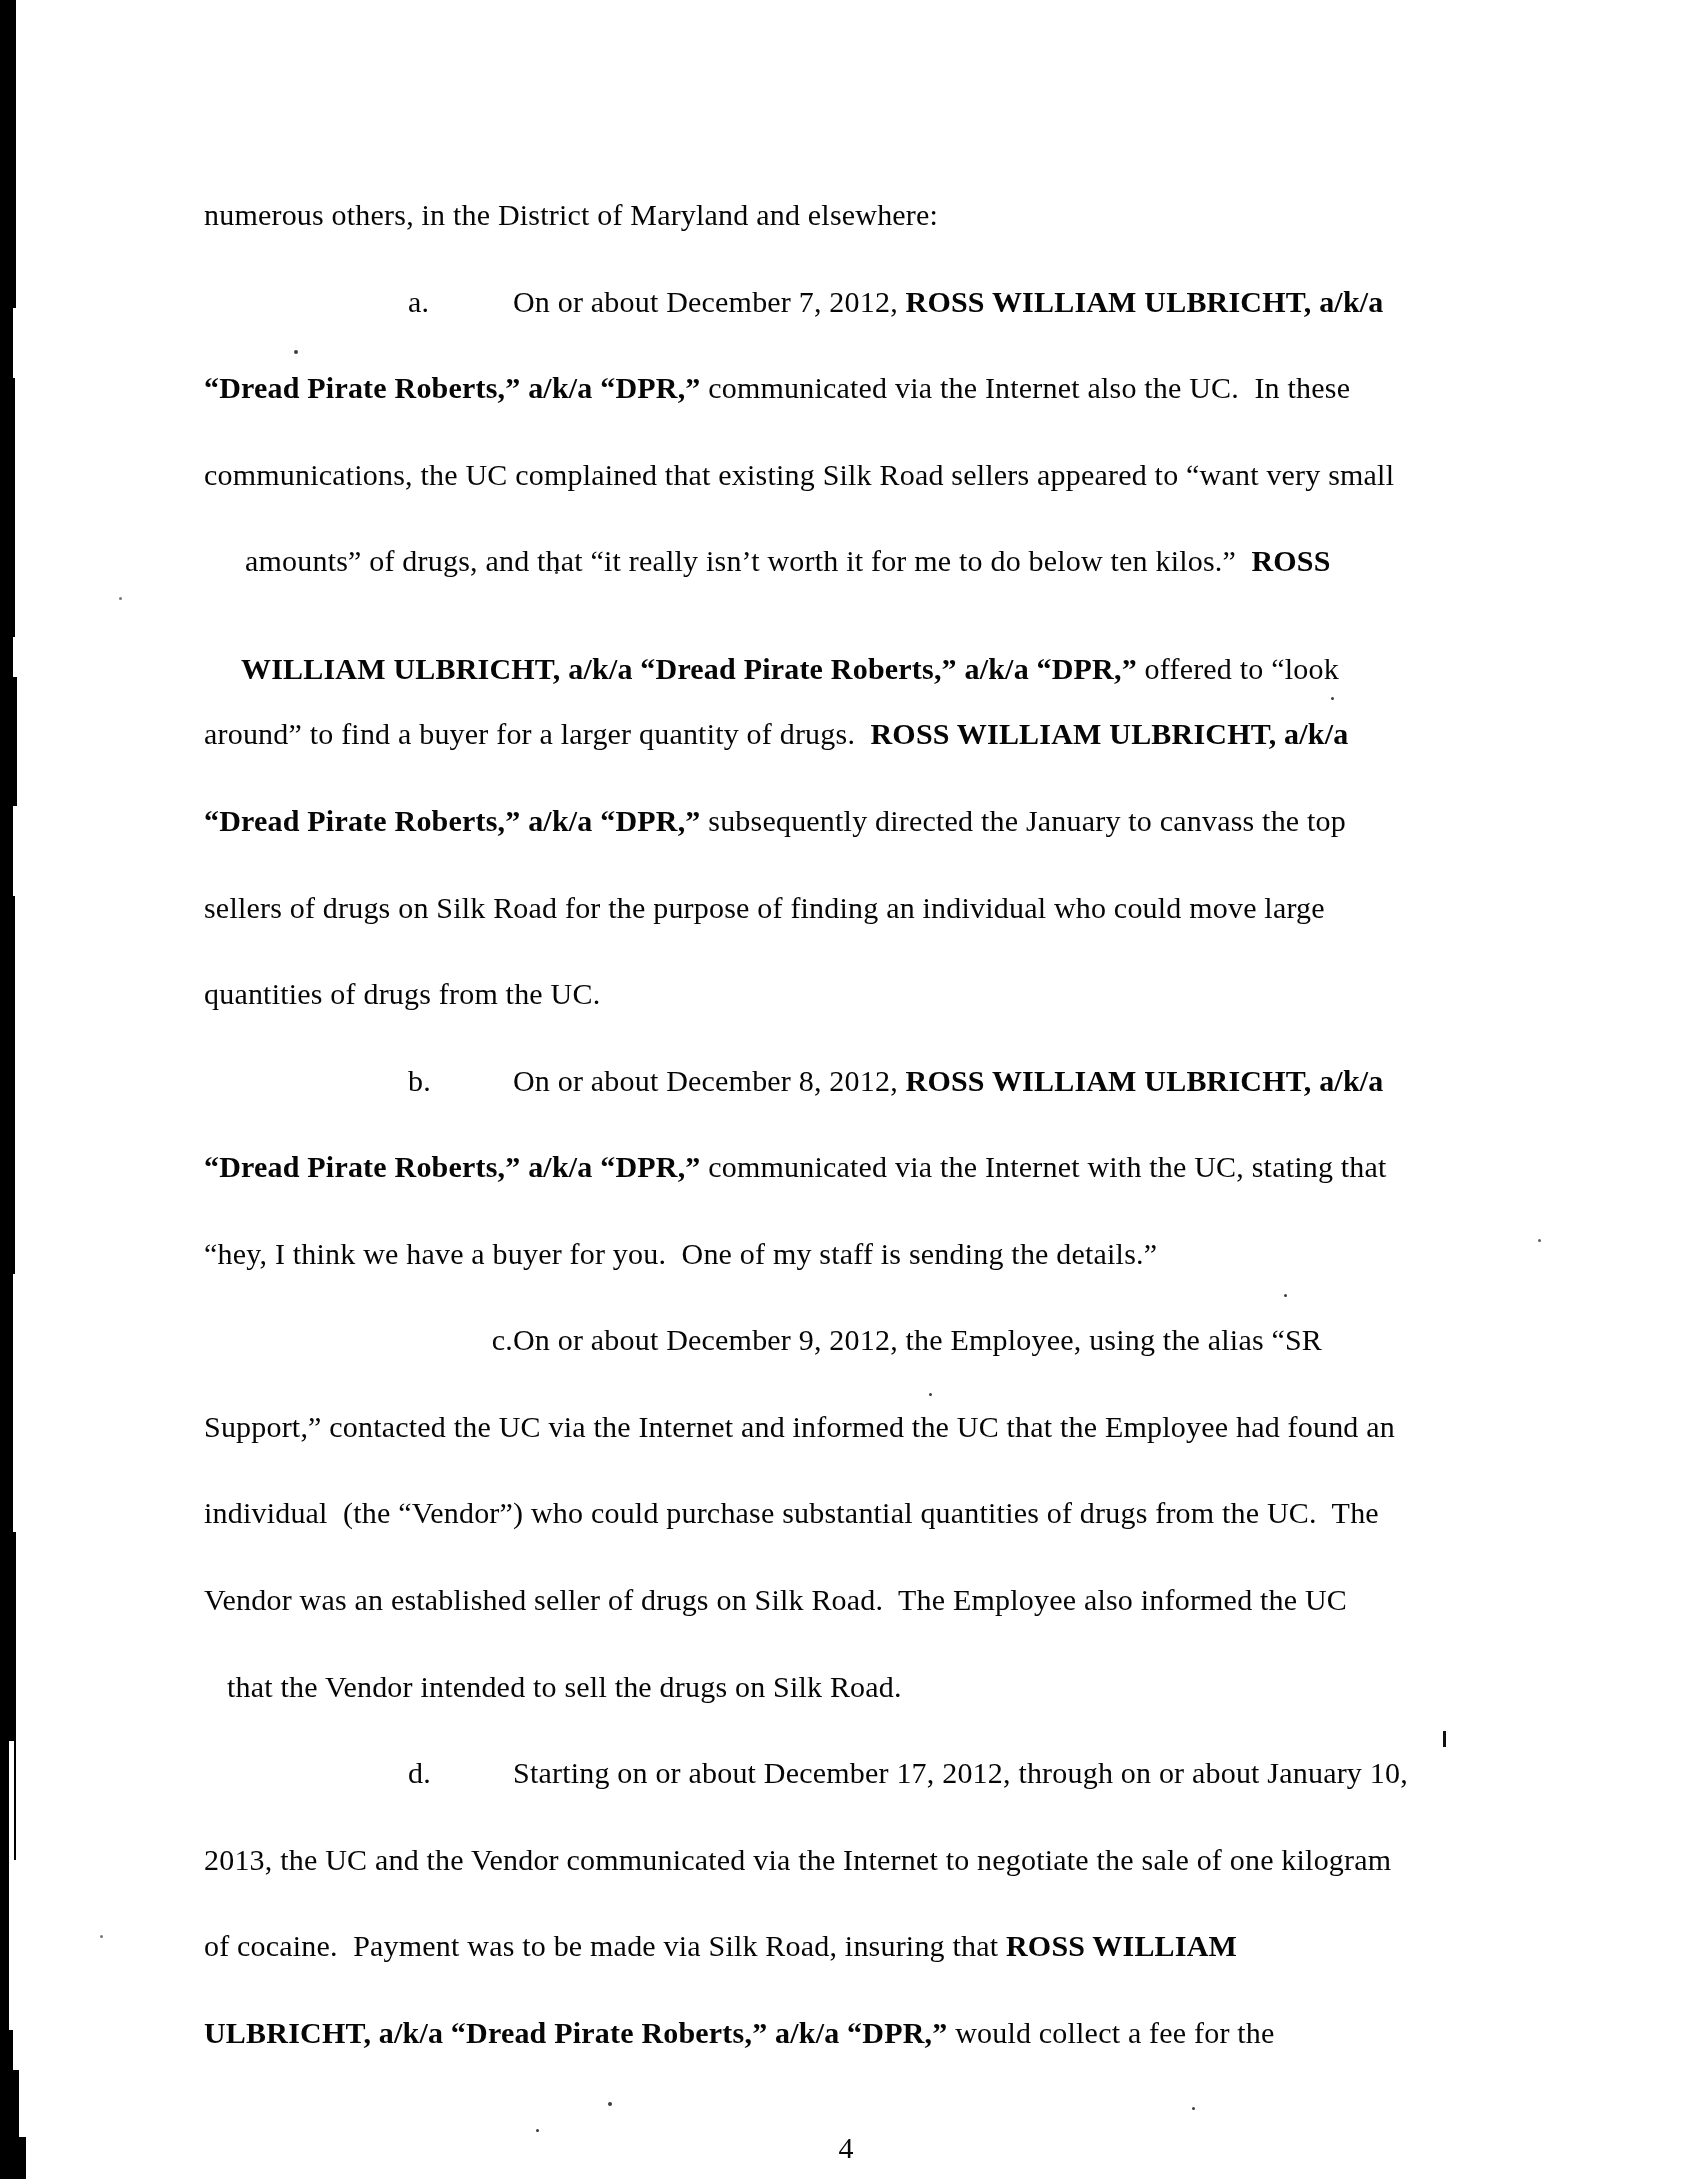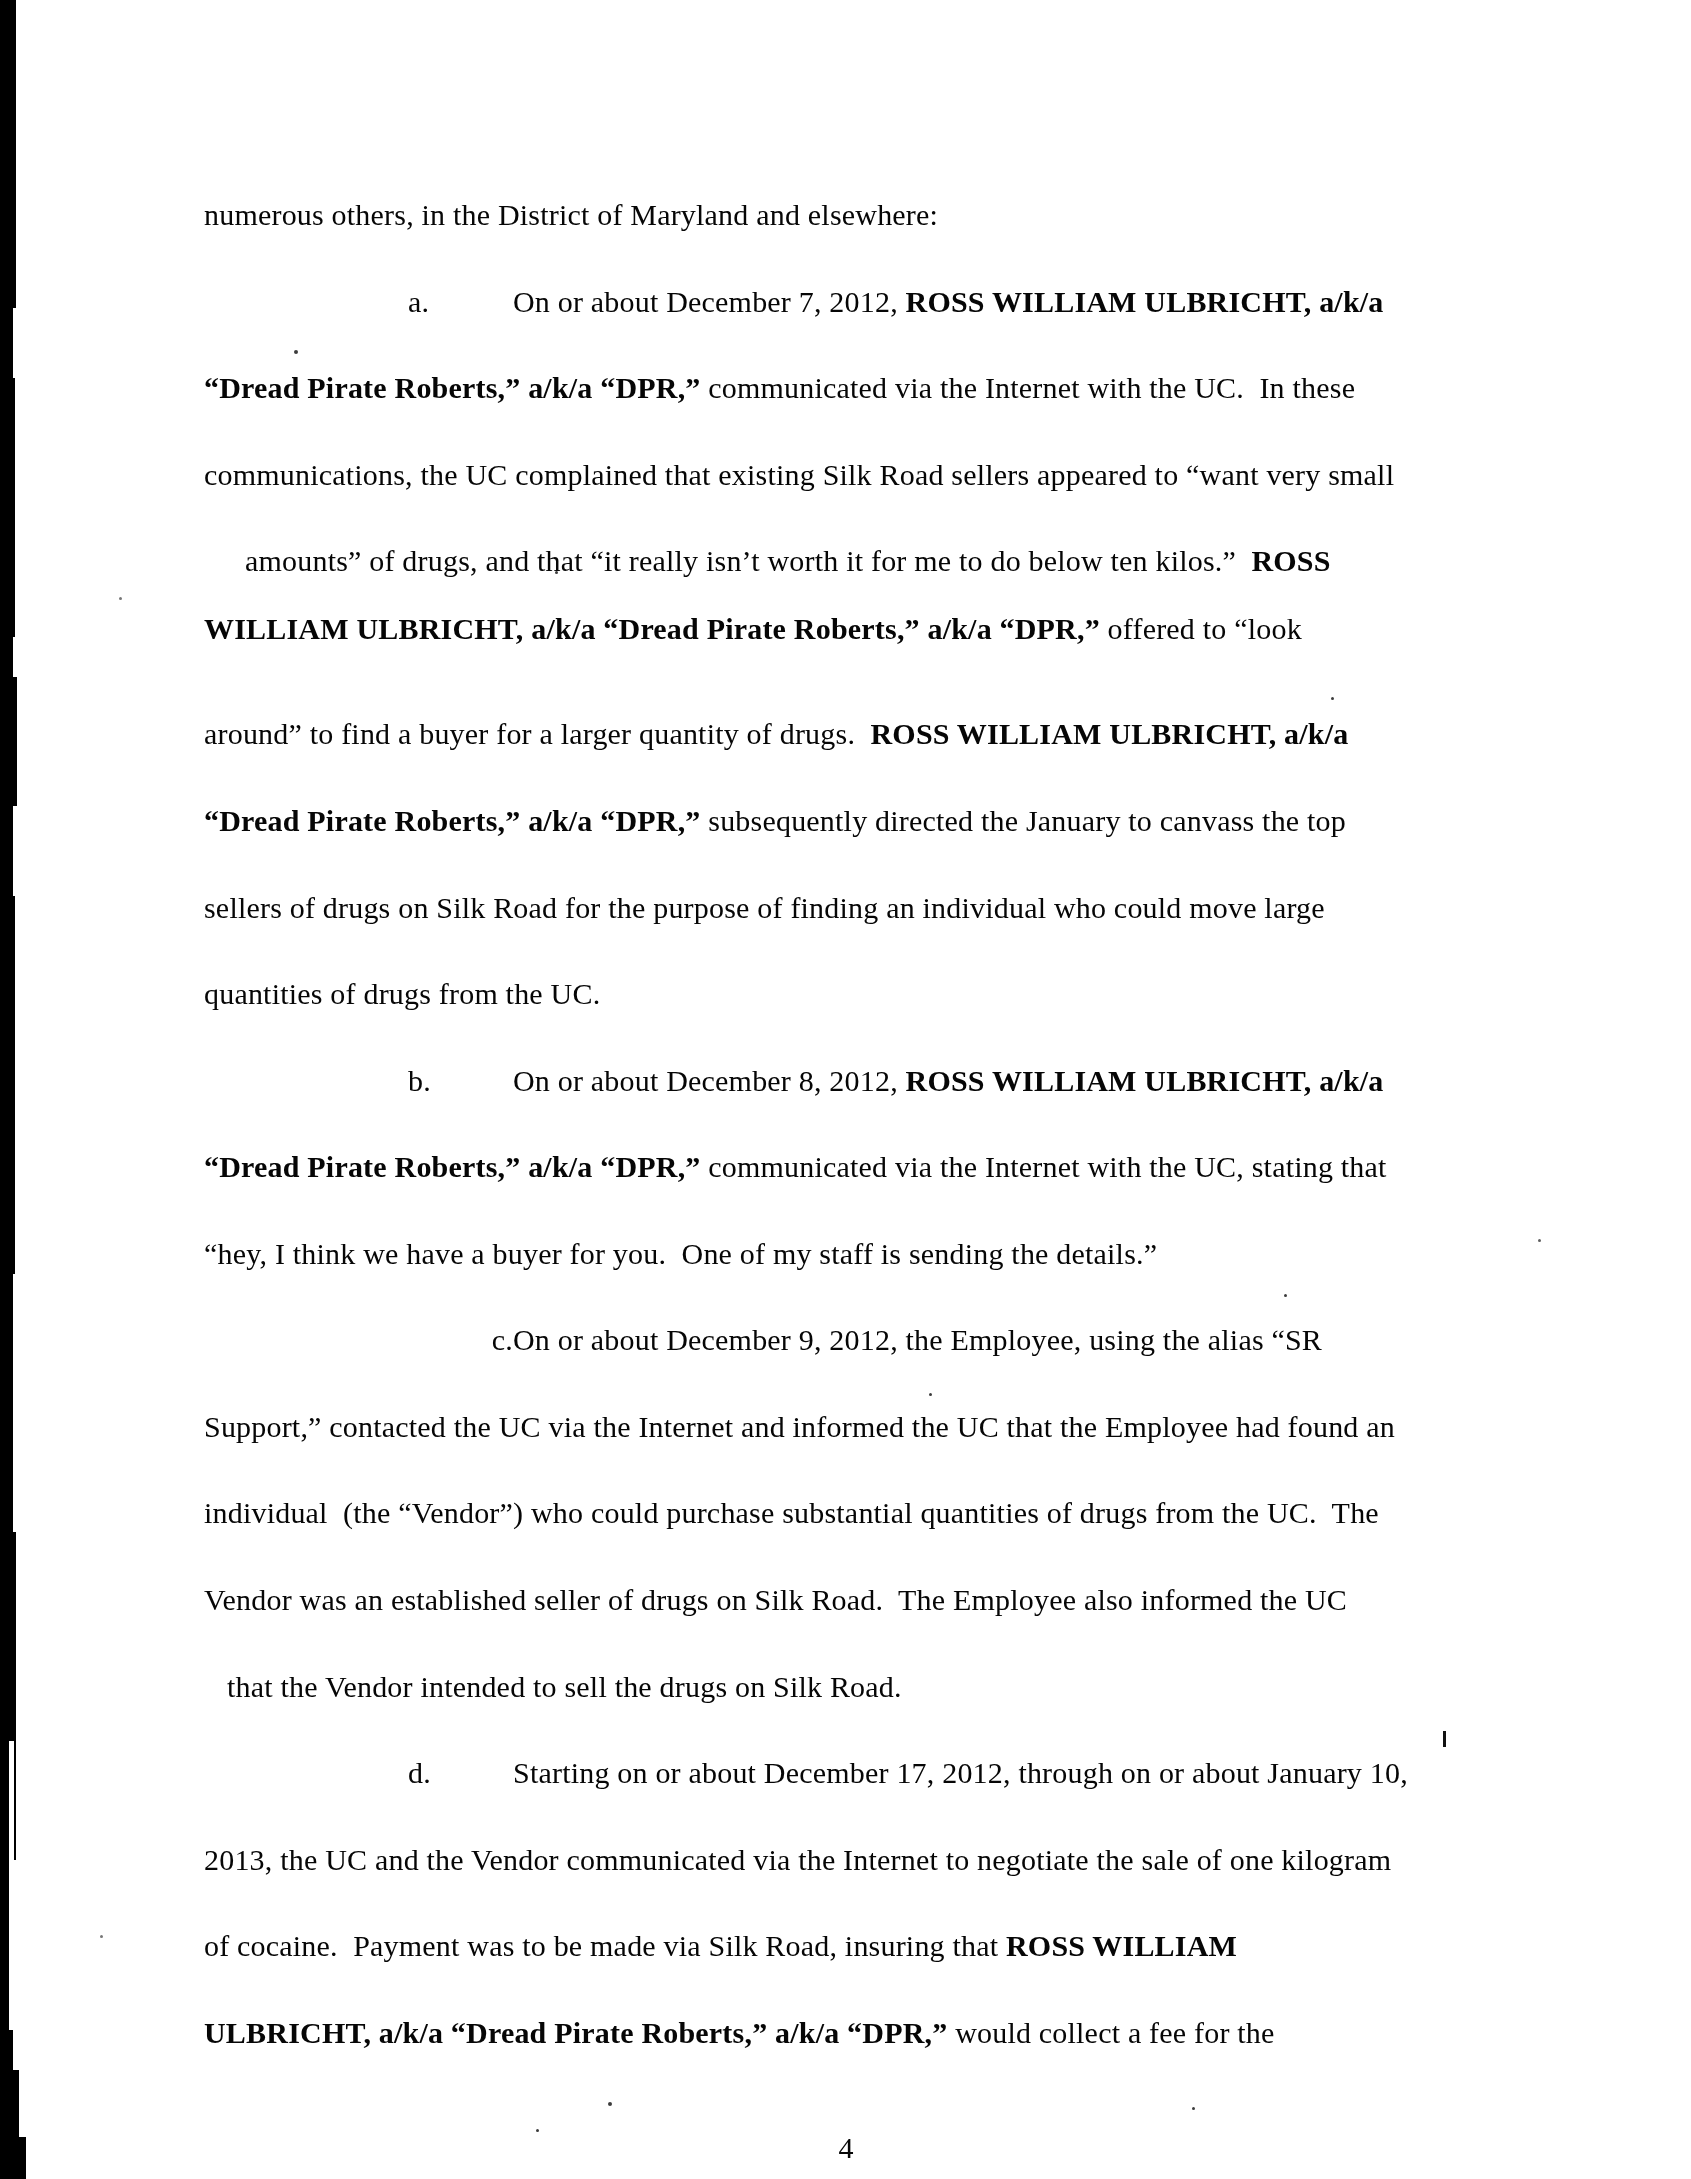--- a/index.html
+++ b/index.html
@@ -75,24 +75,24 @@
   <div class="edge-chunk" style="left:0; top:677px; width:17px; height:129px;"></div>
   <div class="edge-chunk" style="left:0; top:896px; width:15px; height:378px;"></div>
   <div class="edge-chunk" style="left:0; top:1532px; width:16px; height:328px;"></div>
   <div class="edge-notch" style="left:9px; top:1741px; width:5px; height:289px;"></div>
   <div class="edge-foot" style="left:0; top:2070px; width:19px; height:70px;"></div>
   <div class="edge-foot" style="left:0; top:2137px; width:26px; height:42px;"></div>
 
   <div id="text-flow">
       <div class="line" style="top: 196px;"><span>numerous others, in the District of Maryland and elsewhere:</span></div>
       <div class="line" style="top: 283px;"><span class="item-label">a.</span><span>On or about December 7, 2012, </span><span class="b">ROSS WILLIAM ULBRICHT, a/k/a</span></div>
-      <div class="line" style="top: 369px;"><span class="b">“Dread Pirate Roberts,” a/k/a “DPR,”</span><span> communicated via the Internet with the UC.  In these</span></div>
+      <div class="line" style="top: 369px;"><span class="b">“Dread Pirate Roberts,” a/k/a “DPR,”</span><span> communicated via the Internet also the UC.  In these</span></div>
       <div class="line" style="top: 456px;"><span>communications, the UC complained that existing Silk Road sellers appeared to “want very small</span></div>
       <div class="line" style="top: 542px; margin-left: 41px;"><span>amounts” of drugs, and that “it really isn’t worth it for me to do below ten kilos.”  </span><span class="b">ROSS</span></div>
-      <div class="line" style="top: 610px;"><span class="b">WILLIAM ULBRICHT, a/k/a “Dread Pirate Roberts,” a/k/a “DPR,”</span><span> offered to “look</span></div>
+      <div class="line" style="top: 650px; margin-left: 37px;"><span class="b">WILLIAM ULBRICHT, a/k/a “Dread Pirate Roberts,” a/k/a “DPR,”</span><span> offered to “look</span></div>
       <div class="line" style="top: 715px;"><span>around” to find a buyer for a larger quantity of drugs.  </span><span class="b">ROSS WILLIAM ULBRICHT, a/k/a</span></div>
       <div class="line" style="top: 802px;"><span class="b">“Dread Pirate Roberts,” a/k/a “DPR,”</span><span> subsequently directed the January to canvass the top</span></div>
       <div class="line" style="top: 889px;"><span>sellers of drugs on Silk Road for the purpose of finding an individual who could move large</span></div>
       <div class="line" style="top: 975px;"><span>quantities of drugs from the UC.</span></div>
       <div class="line" style="top: 1062px;"><span class="item-label">b.</span><span>On or about December 8, 2012, </span><span class="b">ROSS WILLIAM ULBRICHT, a/k/a</span></div>
       <div class="line" style="top: 1148px;"><span class="b">“Dread Pirate Roberts,” a/k/a “DPR,”</span><span> communicated via the Internet with the UC, stating that</span></div>
       <div class="line" style="top: 1235px;"><span>“hey, I think we have a buyer for you.  One of my staff is sending the details.”</span></div>
       <div class="line" style="top: 1321px; text-align: right;"><span class="item-label">c.</span><span>On or about December 9, 2012, the Employee, using the alias “SR</span></div>
       <div class="line" style="top: 1408px;"><span>Support,” contacted the UC via the Internet and informed the UC that the Employee had found an</span></div>
       <div class="line" style="top: 1494px;"><span>individual  (the “Vendor”) who could purchase substantial quantities of drugs from the UC.  The</span></div>

